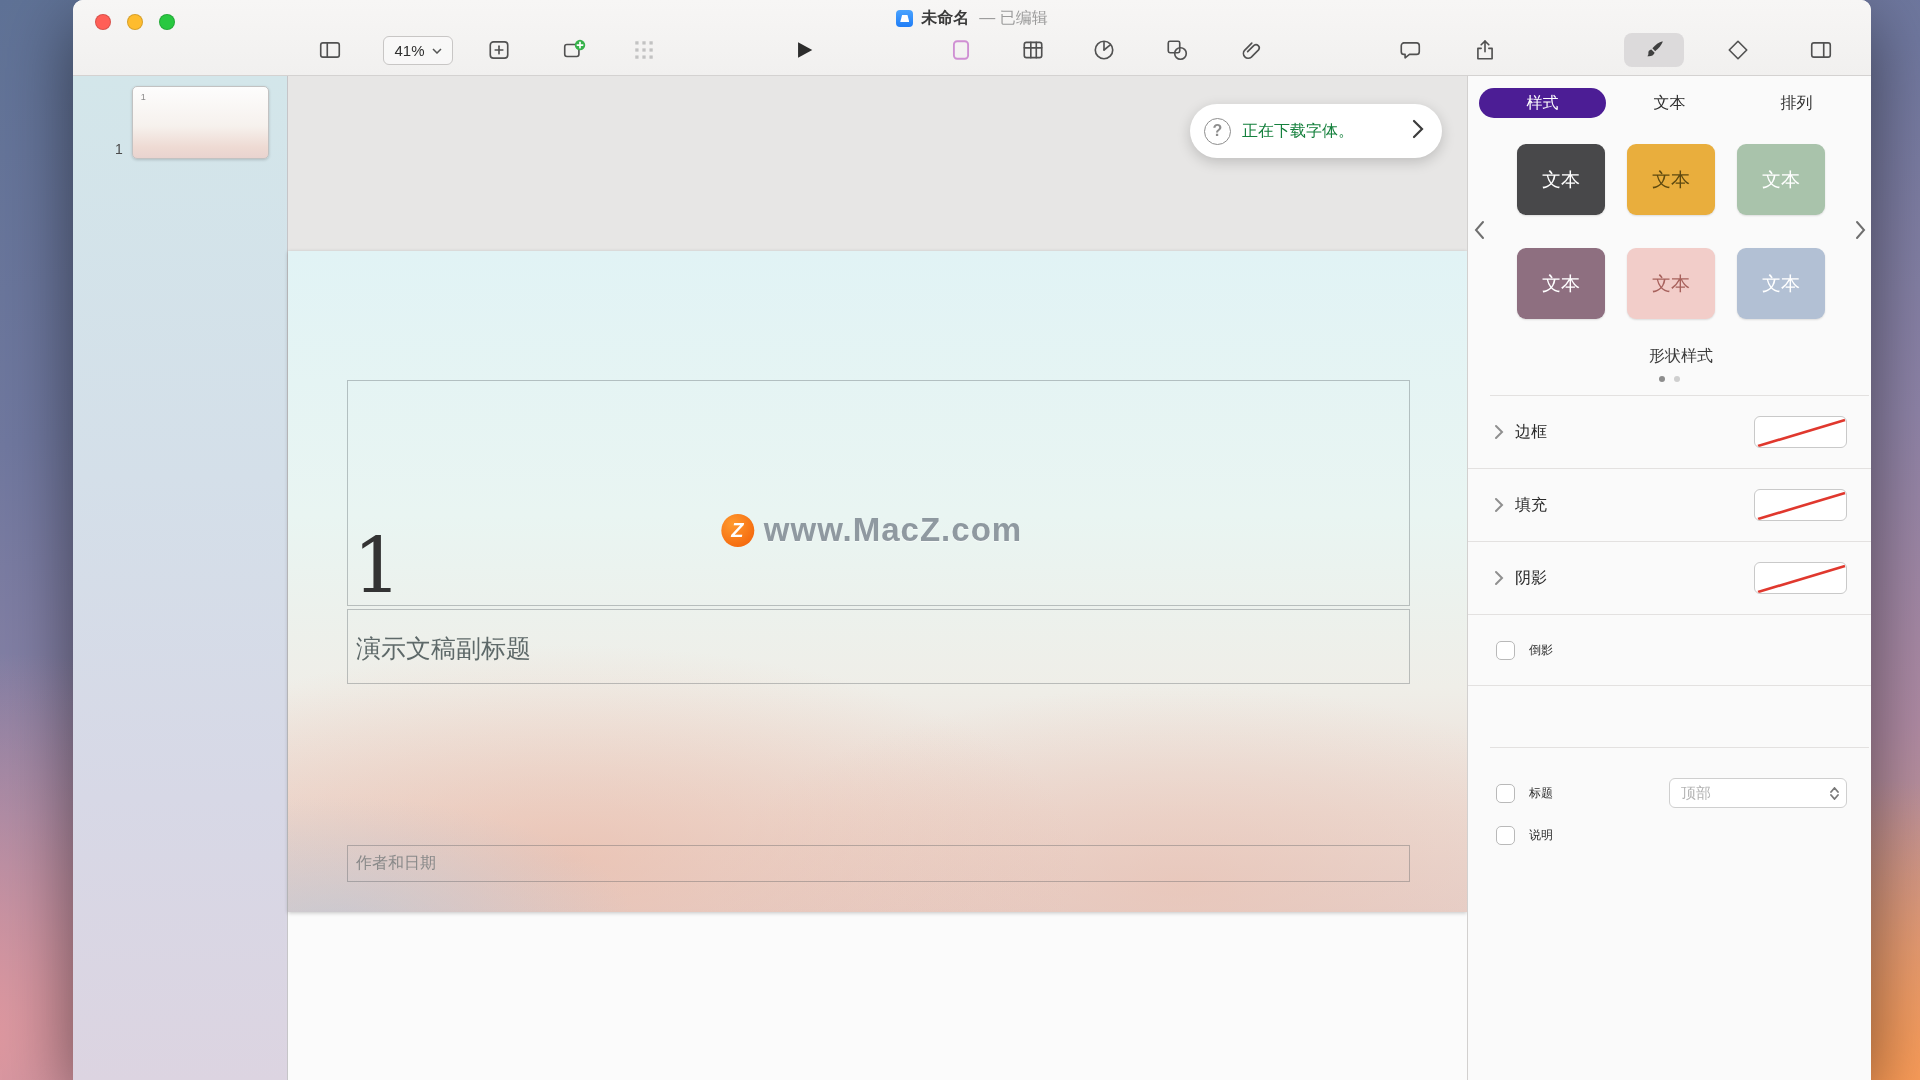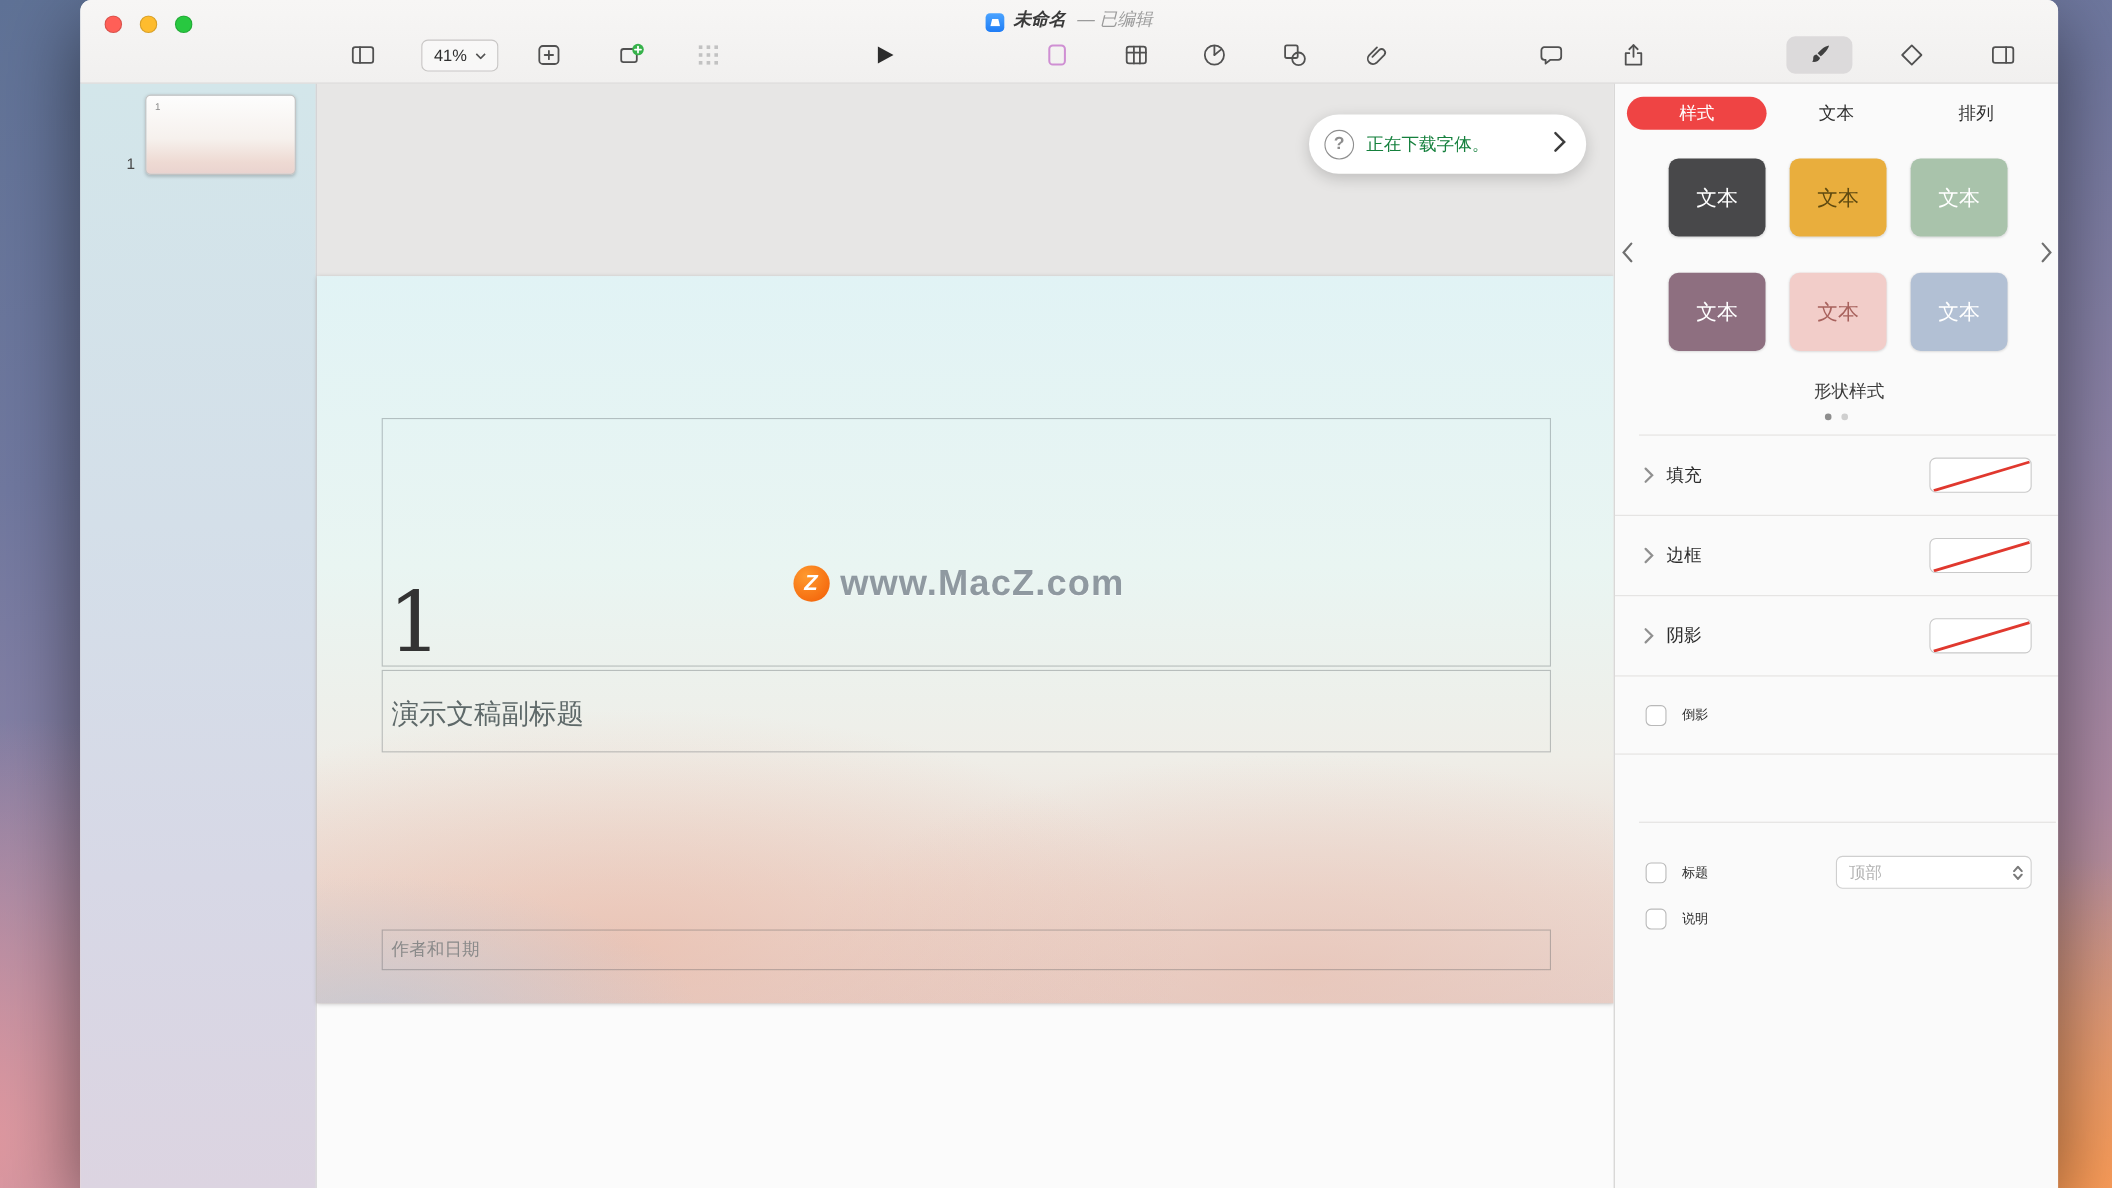--- a/index.html
+++ b/index.html
@@ -16,21 +16,21 @@
   .window { position:absolute; left:73px; top:0; width:1798px; height:1080px;
     border-radius:10px 10px 0 0; overflow:hidden; background:#fff;
     box-shadow:0 22px 70px rgba(0,0,0,.5); }
 
   
   .titlebar { position:absolute; left:0; top:0; right:0; height:76px;
     background:linear-gradient(#f7f6f5,#f1f0ef); border-bottom:1px solid #d4d2d1; z-index:5; }
   .traffic { position:absolute; left:22px; top:14px; display:flex; gap:16px; }
   .tl { width:16px; height:16px; border-radius:50%; border:0.5px solid rgba(0,0,0,.15); }
   .title-center { position:absolute; left:0; right:0; top:8px; display:flex;
-    justify-content:center; align-items:flex-end; gap:8px; font-size:16px;font-style:italic; }
+    justify-content:center; align-items:center; gap:8px; font-size:16px; }
   .app-mini { width:17px; height:17px; border-radius:4px;
     background:linear-gradient(#4aa3ff,#1f7df6); position:relative; }
   .app-mini::after { content:""; position:absolute; left:4px; top:5px; width:9px; height:7px;
     background:#fff; clip-path:polygon(0 100%,20% 0,80% 0,100% 100%); }
   .doc-title { font-weight:700; color:#3a3a3a; }
   .doc-edited { color:#9b9b9b; margin-left:2px; }
 
   .toolbar { position:absolute; left:0; top:33px; right:0; height:40px; }
   .ticon { position:absolute; top:0; width:30px; height:34px; display:flex;
     align-items:center; justify-content:center; cursor:default; }
@@ -92,21 +92,21 @@
     color:#fff; font-weight:800; font-style:italic; font-size:20px;
     display:flex; align-items:center; justify-content:center; }
   .wm-text { font-size:33px; font-weight:700; color:rgba(125,135,145,.85);
     letter-spacing:1px; text-shadow:0 1px 0 rgba(255,255,255,.6); }
 
   
   .inspector { width:404px; position:relative; background:#fafafa; border-left:1px solid #d2d0cf; }
   .tab-row { display:flex; height:30px; margin:12px 11px 0; }
   .tab { flex:1; display:flex; align-items:center; justify-content:center;
     font-size:16px; color:#2e2e2e; border-radius:7px; cursor:default; }
-  .tab.selected { background:#ef4444; color:#fff;border-radius:15px; }
+  .tab.selected { background:#4c1d95; color:#fff;border-radius:15px; }
 
   .presets-wrap { position:relative; margin-top:26px; height:175px; }
   .preset-grid { width:308px; margin-left:49px; display:grid;
     grid-template-columns:repeat(3,88px); grid-column-gap:22px; grid-row-gap:33px; }
   .preset { height:71px; border-radius:9px; display:flex; align-items:center;
     justify-content:center; font-size:19px; box-shadow:0 1px 2px rgba(0,0,0,.12); }
   .pg-chev { position:absolute; top:50%; transform:translateY(-50%); }
   .pg-chev.left { left:6px; } .pg-chev.right { right:5px; }
   .pg-chev svg { stroke:#6f6f6f; stroke-width:2; fill:none; stroke-linecap:round; }
 
@@ -363,34 +363,34 @@
       </div>
 
       <div class="divider mt"></div>
 
       <div class="style-row">
         <span class="disc">
           <svg width="10" height="16" viewBox="0 0 10 16">
               <polyline points="2,2 8,8 2,14"></polyline>
             </svg>
         </span>
-        <span class="row-label">填充</span>
+        <span class="row-label">边框</span>
         <span class="none-swatch">
           <svg width="93" height="32" viewBox="0 0 93 32">
               <line x1="3" y1="29" x2="90" y2="3" stroke="#e0382e" stroke-width="2.6"></line>
             </svg>
         </span>
       </div>
       <div class="style-row">
         <span class="disc">
           <svg width="10" height="16" viewBox="0 0 10 16">
               <polyline points="2,2 8,8 2,14"></polyline>
             </svg>
         </span>
-        <span class="row-label">边框</span>
+        <span class="row-label">填充</span>
         <span class="none-swatch">
           <svg width="93" height="32" viewBox="0 0 93 32">
               <line x1="3" y1="29" x2="90" y2="3" stroke="#e0382e" stroke-width="2.6"></line>
             </svg>
         </span>
       </div>
       <div class="style-row">
         <span class="disc">
           <svg width="10" height="16" viewBox="0 0 10 16">
               <polyline points="2,2 8,8 2,14"></polyline>

